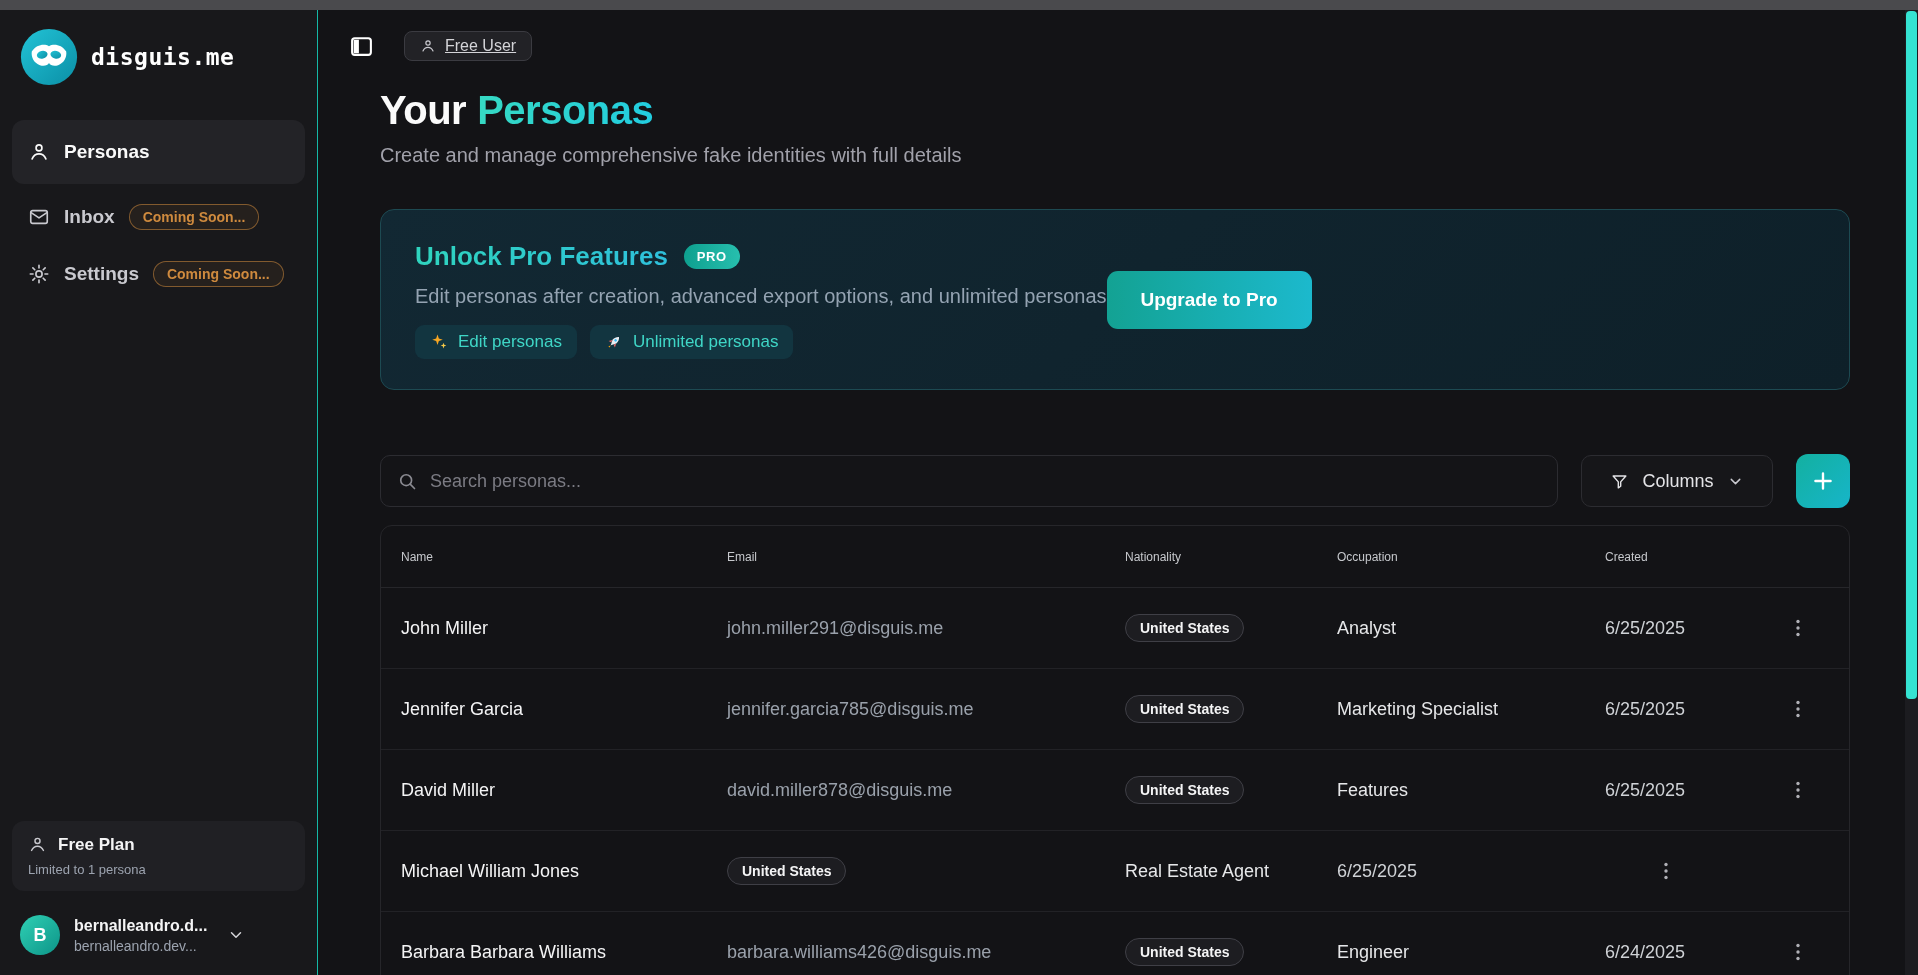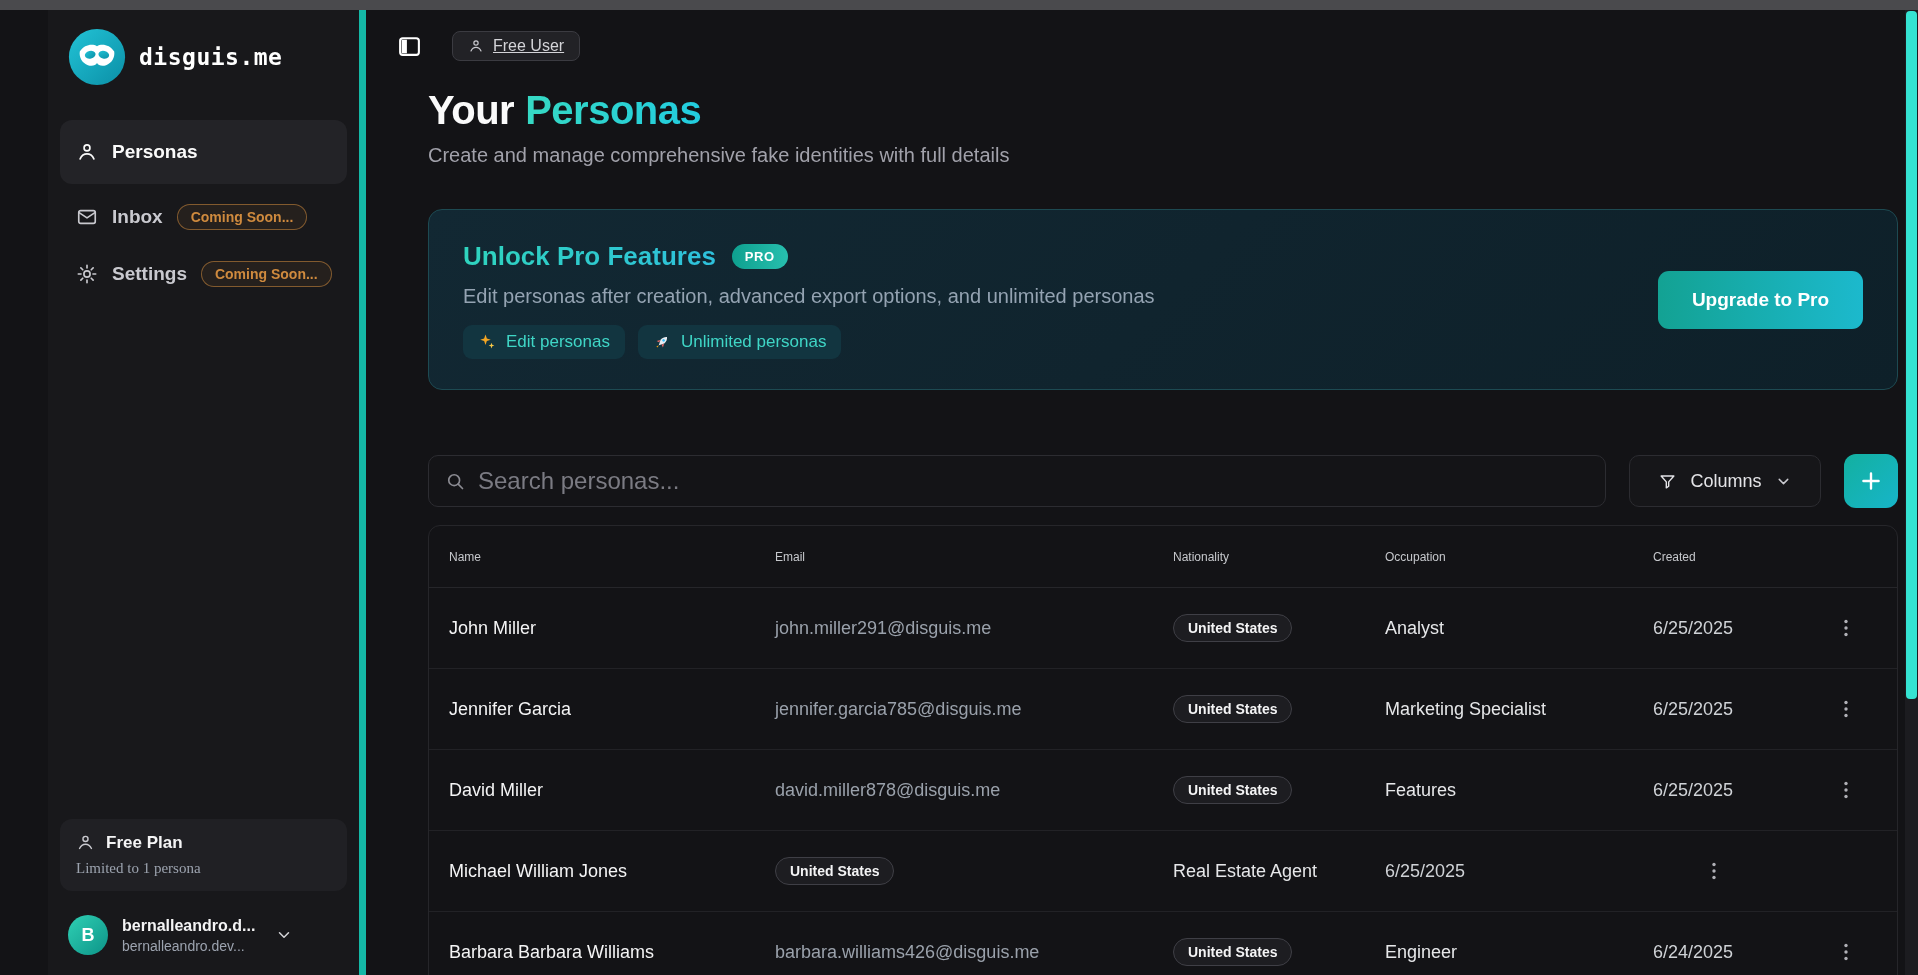--- a/index.html
+++ b/index.html
@@ -8,24 +8,23 @@
     font-family: "Liberation Sans", "DejaVu Sans", sans-serif;
     background: #131316;
     color: #e4e4e7;
   }
   .top-strip { height: 10px; background: #4a4a4d; }
   .app { display: flex; height: 965px; background: #131316; }
 
   
   .sidebar {
     width: 318px; min-width: 318px; background: #18181b;
-    border-right: 7px solid #14b8a6;
+    border-right: 1px solid #14b8a6;
     display: flex; flex-direction: column;
     padding: 16px 12px 16px;
-    margin-left: 48px;
   }
   .brand { display: flex; align-items: center; gap: 13px; padding-left: 8px; margin-top: 2px; }
   .brand-logo { width: 58px; height: 58px; display: block; }
   .brand-name {
     font-family: "DejaVu Sans Mono", "Liberation Mono", monospace;
     font-weight: bold; font-size: 23px; color: #ffffff; letter-spacing: .5px;
   }
   .nav { margin-top: 34px; display: flex; flex-direction: column; gap: 9px; }
   .nav-item {
     display: flex; align-items: center; gap: 14px;
@@ -37,21 +36,21 @@
   .nav-label { font-size: 19px; font-weight: 600; white-space: nowrap; }
   .soon-badge {
     font-size: 14px; font-weight: 600; color: #cf8a3e;
     border: 1px solid rgba(207,138,62,.55); background: rgba(207,138,62,.07);
     border-radius: 999px; padding: 4px 13px; white-space: nowrap;
   }
   .sidebar-bottom { margin-top: auto; display: flex; flex-direction: column; gap: 24px; }
   .plan-card { background: #202024; border-radius: 12px; padding: 14px 16px; }
   .plan-title-row { display: flex; align-items: flex-start; gap: 11px; color: #f4f4f5; font-weight: 700; font-size: 17px; }
   .plan-title-row .nav-icon { width: 19px; height: 19px; color: #c9c9cf; }
-  .plan-sub { margin-top: 7px; color: #9ca3af; font-size: 15px; font-family: Liberation Serif, serif; }
+  .plan-sub { margin-top: 7px; color: #9ca3af; font-size: 13px; }
   .user-row { display: flex; align-items: center; gap: 14px; padding: 0 8px 4px; cursor: pointer; }
   .avatar {
     width: 40px; height: 40px; border-radius: 50%; flex: none;
     background: linear-gradient(135deg, #2fd0b4, #0d9488);
     color: #fff; font-weight: 700; font-size: 18px;
     display: flex; align-items: center; justify-content: center;
   }
   .user-meta { min-width: 0; }
   .user-name { font-size: 16px; font-weight: 700; color: #f4f4f5; white-space: nowrap; }
   .user-email { margin-top: 3px; font-size: 14px; color: #9ca3af; white-space: nowrap; }
@@ -72,21 +71,21 @@
   .accent {
     background: linear-gradient(90deg, #36d9c3, #22cde0);
     -webkit-background-clip: text; background-clip: text; color: transparent;
   }
   .subtitle { margin-top: 11px; font-size: 20px; color: #a1a1aa; }
 
   .pro-banner {
     margin-top: 42px; width: 1470px; height: 181px;
     border-radius: 14px; border: 1px solid #1d4a52;
     background: linear-gradient(135deg, #122833, #0e2029);
-    display: flex; align-items: center; justify-content: space-between;
+    display: flex; align-items: center; justify-content: flex-start;
     padding: 0 34px;
   }
   .pro-title-row { display: flex; align-items: center; gap: 16px; }
   .pro-title {
     font-size: 26px; font-weight: 700;
     background: linear-gradient(90deg, #2fd4be, #2ec0dc);
     -webkit-background-clip: text; background-clip: text; color: transparent;
   }
   .pro-pill {
     background: linear-gradient(90deg, #0ea08f, #27bfae);
@@ -109,21 +108,21 @@
   }
 
   .toolbar { margin-top: 64px; width: 1470px; display: flex; gap: 23px; align-items: center; }
   .search-box {
     flex: 1; height: 52px; border: 1px solid #2c2c31; border-radius: 10px;
     background: #141417; display: flex; align-items: center; padding: 0 16px; gap: 13px;
   }
   .search-icon { width: 20px; height: 20px; color: #8b8b92; flex: none; display: flex; }
   .search-input {
     flex: 1; background: transparent; border: none; outline: none;
-    color: #e4e4e7; font-size: 24px; font-family: inherit;
+    color: #e4e4e7; font-size: 18px; font-family: inherit;
   }
   .search-input::placeholder { color: #7b7b83; }
   .columns-btn {
     width: 192px; height: 52px; border: 1px solid #2c2c31; background: #161619;
     border-radius: 10px; color: #e4e4e7; font-size: 18px; cursor: pointer;
     display: flex; align-items: center; justify-content: center; gap: 13px;
     font-family: inherit;
   }
   .btn-icon { width: 19px; height: 19px; display: flex; }
   .chev-icon { width: 17px; height: 17px; display: flex; color: #c9c9cf; }

